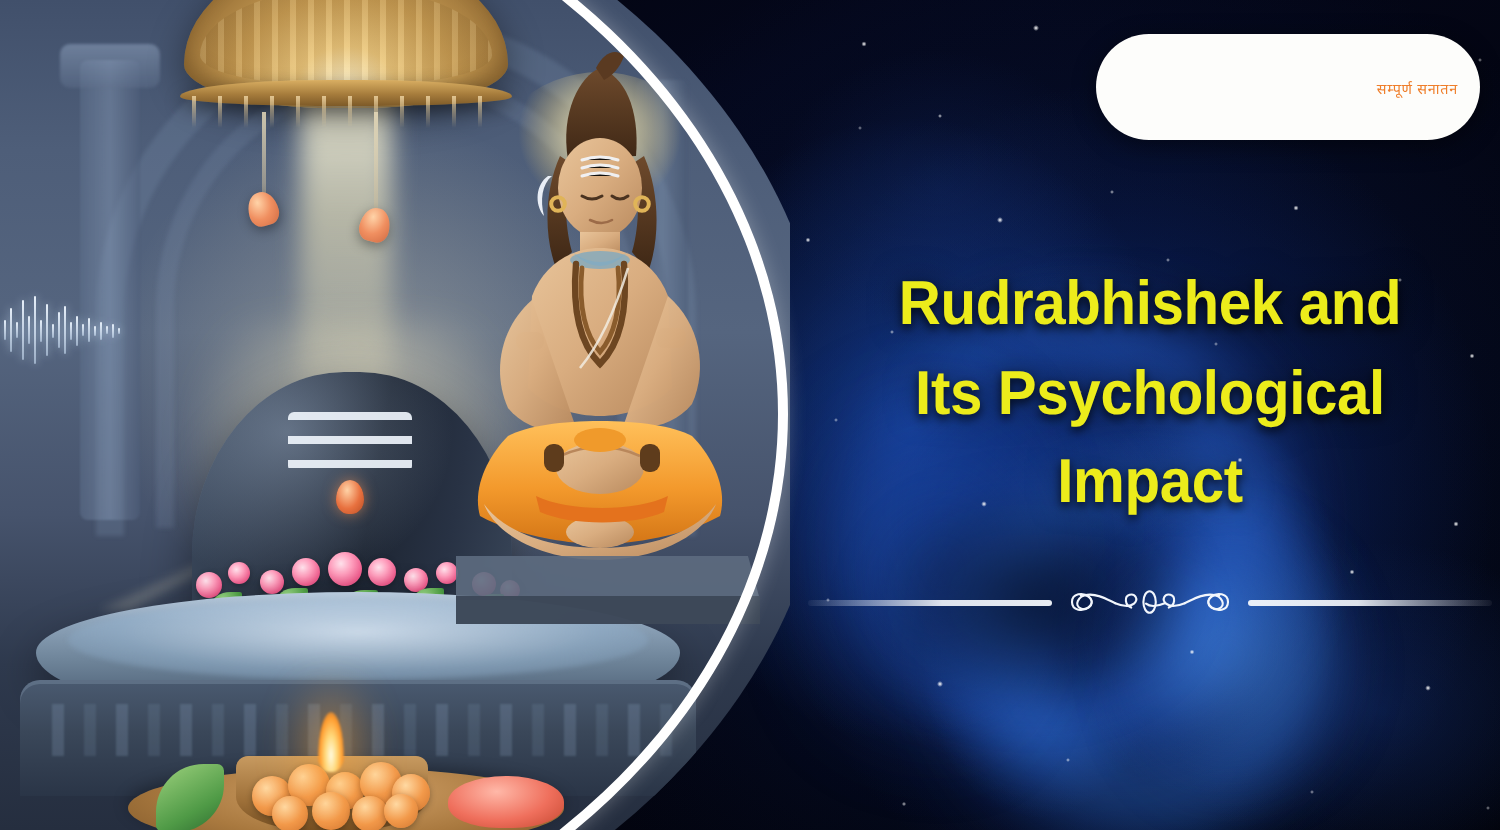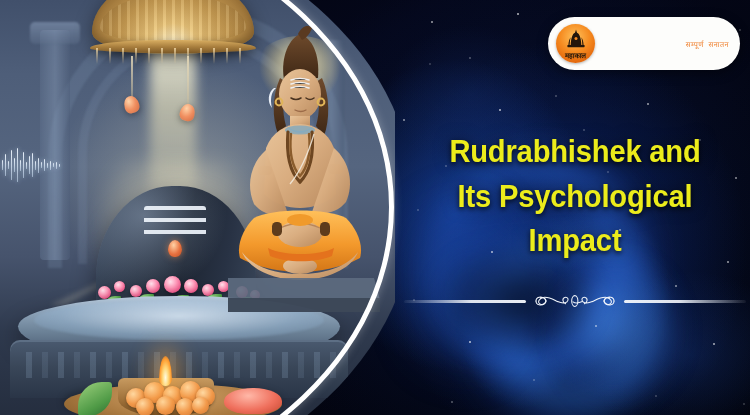--- a/index.html
+++ b/index.html
@@ -381,21 +381,21 @@
   }
   .logo-name {
     font-family:"Liberation Sans", sans-serif;
     font-size:21.5px; font-weight:bold;
     color:#1a1a1a;
     letter-spacing:-.6px;
     line-height:1.02;
     white-space:nowrap;
   }
   .logo-tagline {
-    font-family:Liberation Mono, monospace;
+    font-family:Liberation Serif, serif;
     font-size:7.2px;
     color:#ef7e2a;
     letter-spacing:.4px;
     margin-top:1px;
     white-space:nowrap;
   }
 
   
   .headline {
     position:absolute; left:402px; top:130px;
@@ -622,32 +622,20 @@
 
       <path d="M0 256 L146 256 L152 278 L-4 278 Z" fill="#5d6b80" opacity=".9"></path>
       <path d="M0 276 L152 276 L152 290 L0 290 Z" fill="#46real5466" opacity=".85"></path>
       <path d="M0 276 L152 276 L152 290 L0 290 Z" fill="#475466" opacity=".85"></path>
     </svg>
   </div>
 
   <div class="arc"></div>
 
   <div class="logo-pill">
-    <div class="logo-badge">
-      <svg class="badge-silhouette" viewBox="0 0 26 20">
-        <path d="M13 0.6 L14.1 4.2 L13 5 L11.9 4.2 Z" fill="#22160b"></path>
-        <path d="M9.6 6.2 C10.4 4.4 11.6 3.6 13 3.6 C14.4 3.6 15.6 4.4 16.4 6.2
-                 C17.6 8.4 18.2 12 18.3 16 L7.7 16 C7.8 12 8.4 8.4 9.6 6.2 Z" fill="#22160b"></path>
-        <path d="M5.4 16 C5.6 12.4 6.4 9.8 7.6 8.2 C7 10.8 6.7 13.4 6.6 16 Z" fill="#22160b"></path>
-        <path d="M20.6 16 C20.4 12.4 19.6 9.8 18.4 8.2 C19 10.8 19.3 13.4 19.4 16 Z" fill="#22160b"></path>
-        <rect x="4.4" y="16" width="17.2" height="2.2" rx=".6" fill="#22160b"></rect>
-        <circle cx="13" cy="9.4" r="1.5" fill="#f58a1f"></circle>
-      </svg>
-      <div class="badge-word">महाकाल</div>
-    </div>
     <div class="logo-text-wrap">
       <div class="logo-tagline">सम्पूर्ण सनातन</div>
     </div>
   </div>
 
   <div class="headline" id="headline">
       <span class="hl-line">Rudrabhishek and</span>
       <span class="hl-line">Its Psychological</span>
       <span class="hl-line">Impact</span>
     </div>

